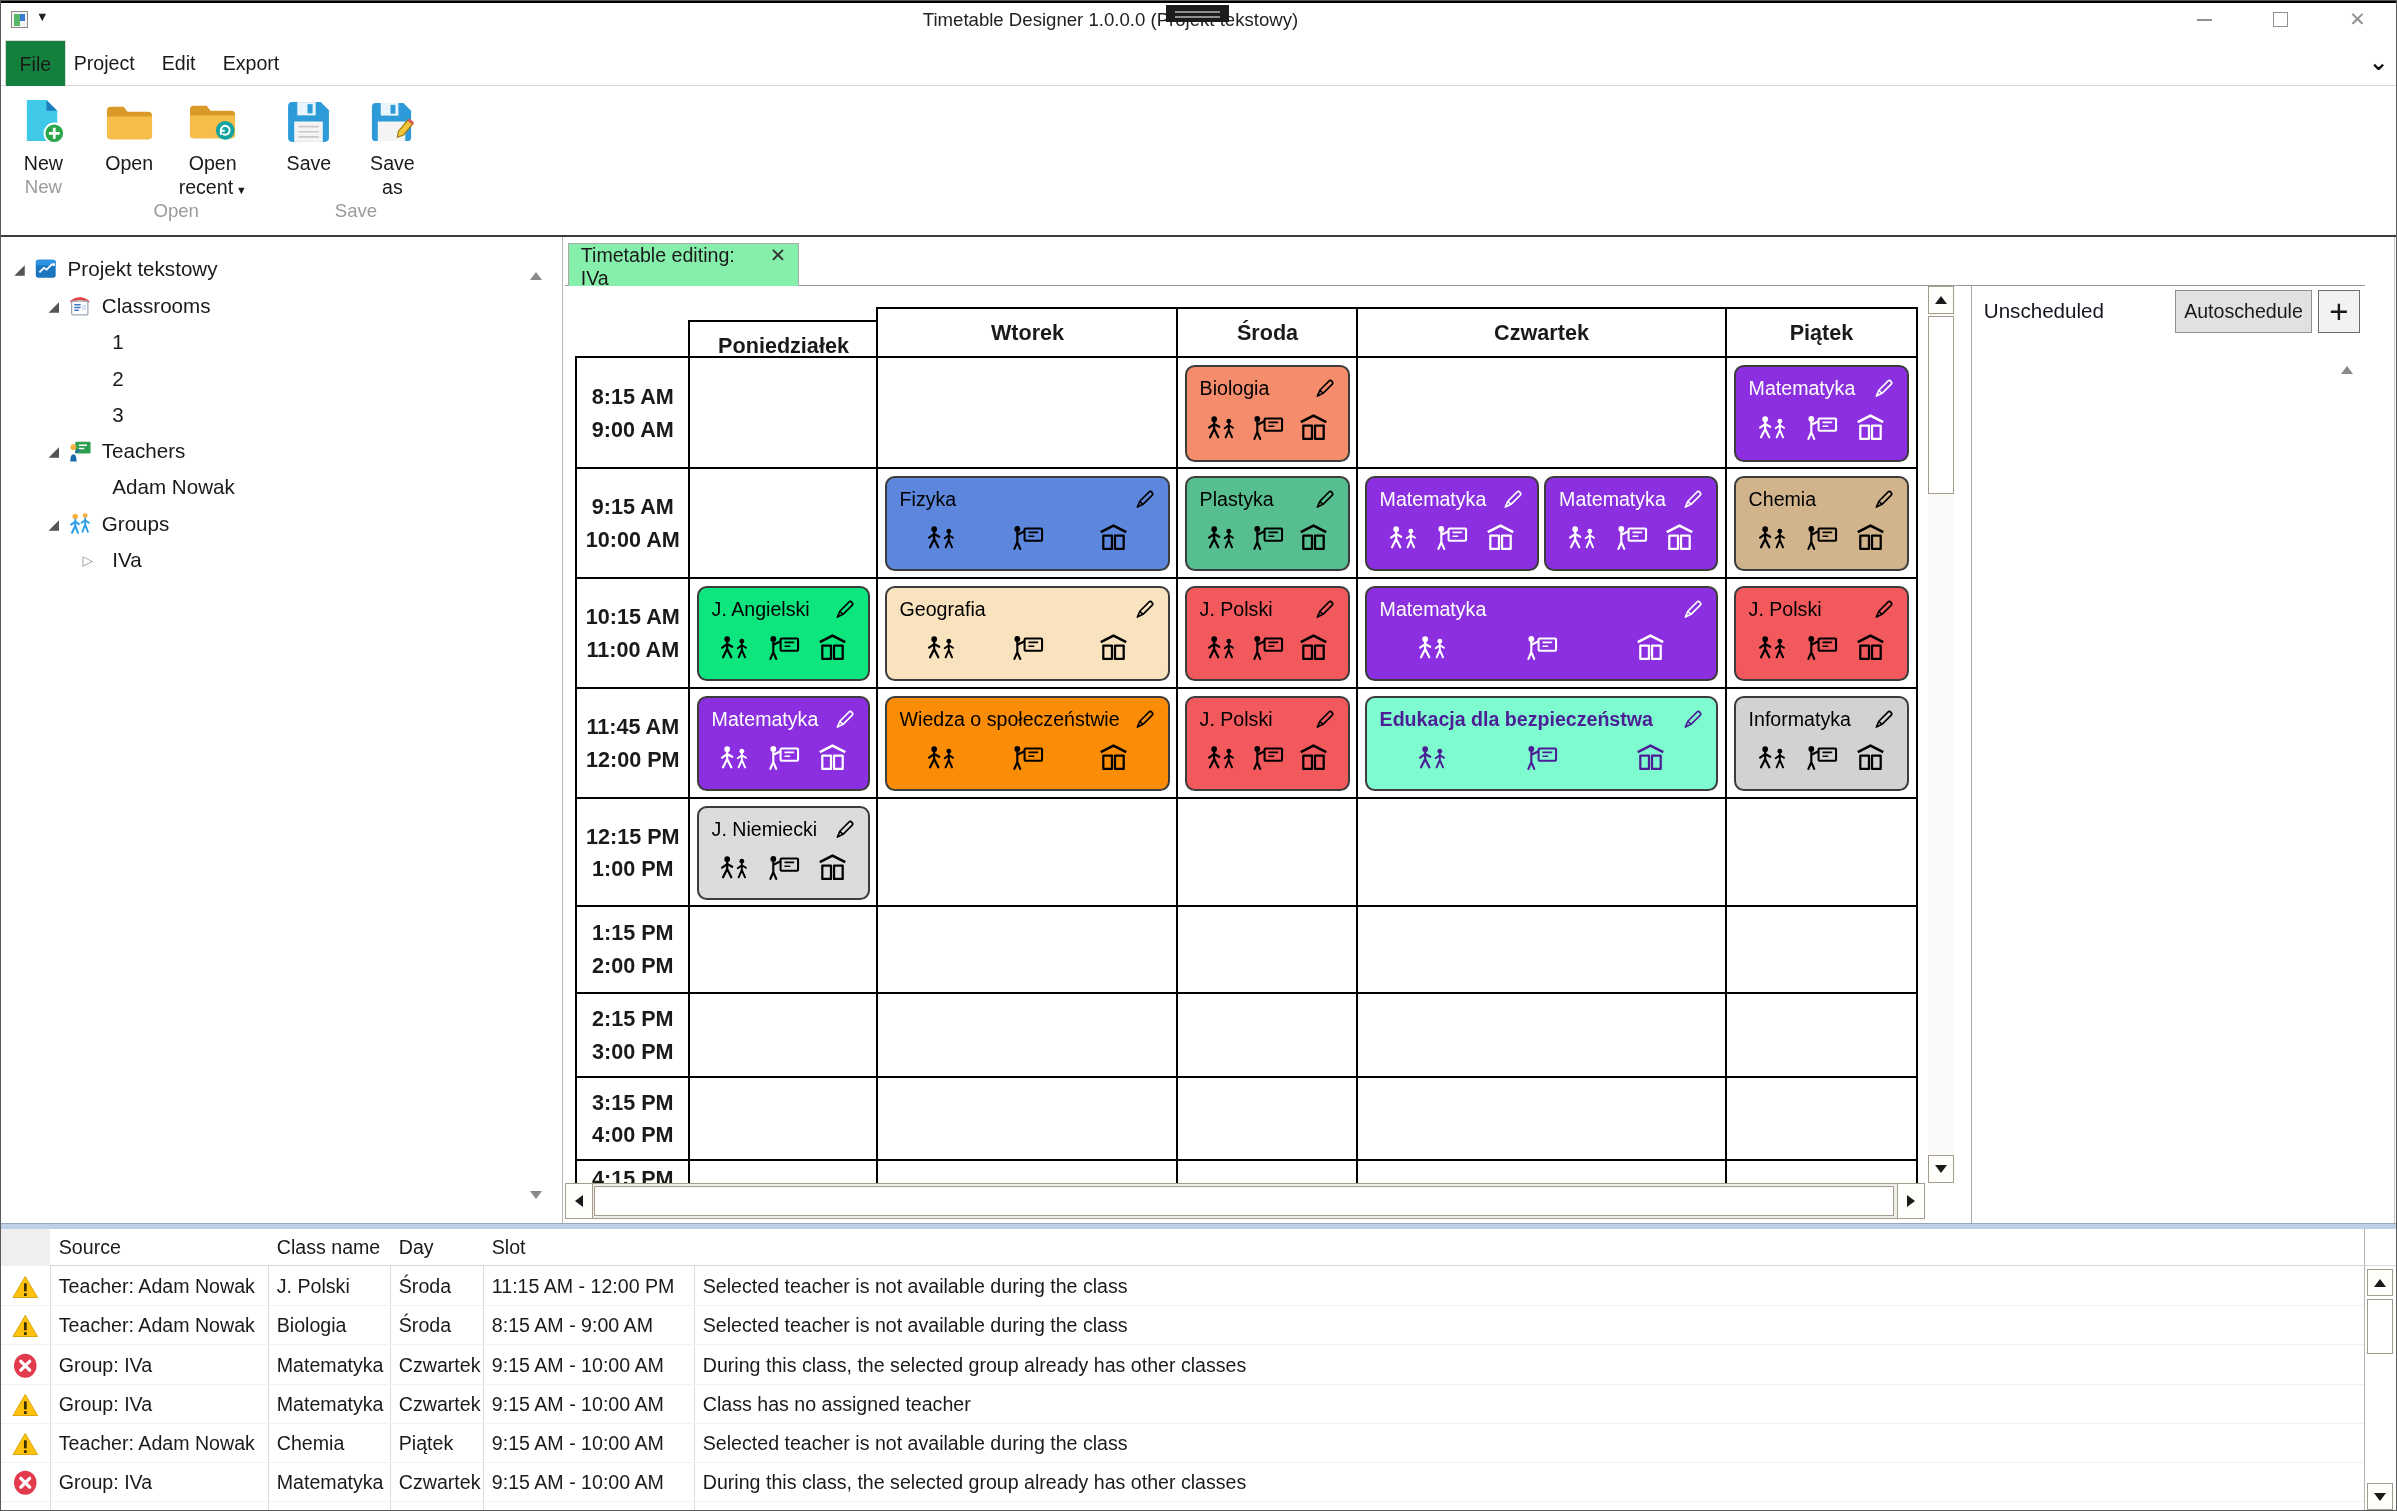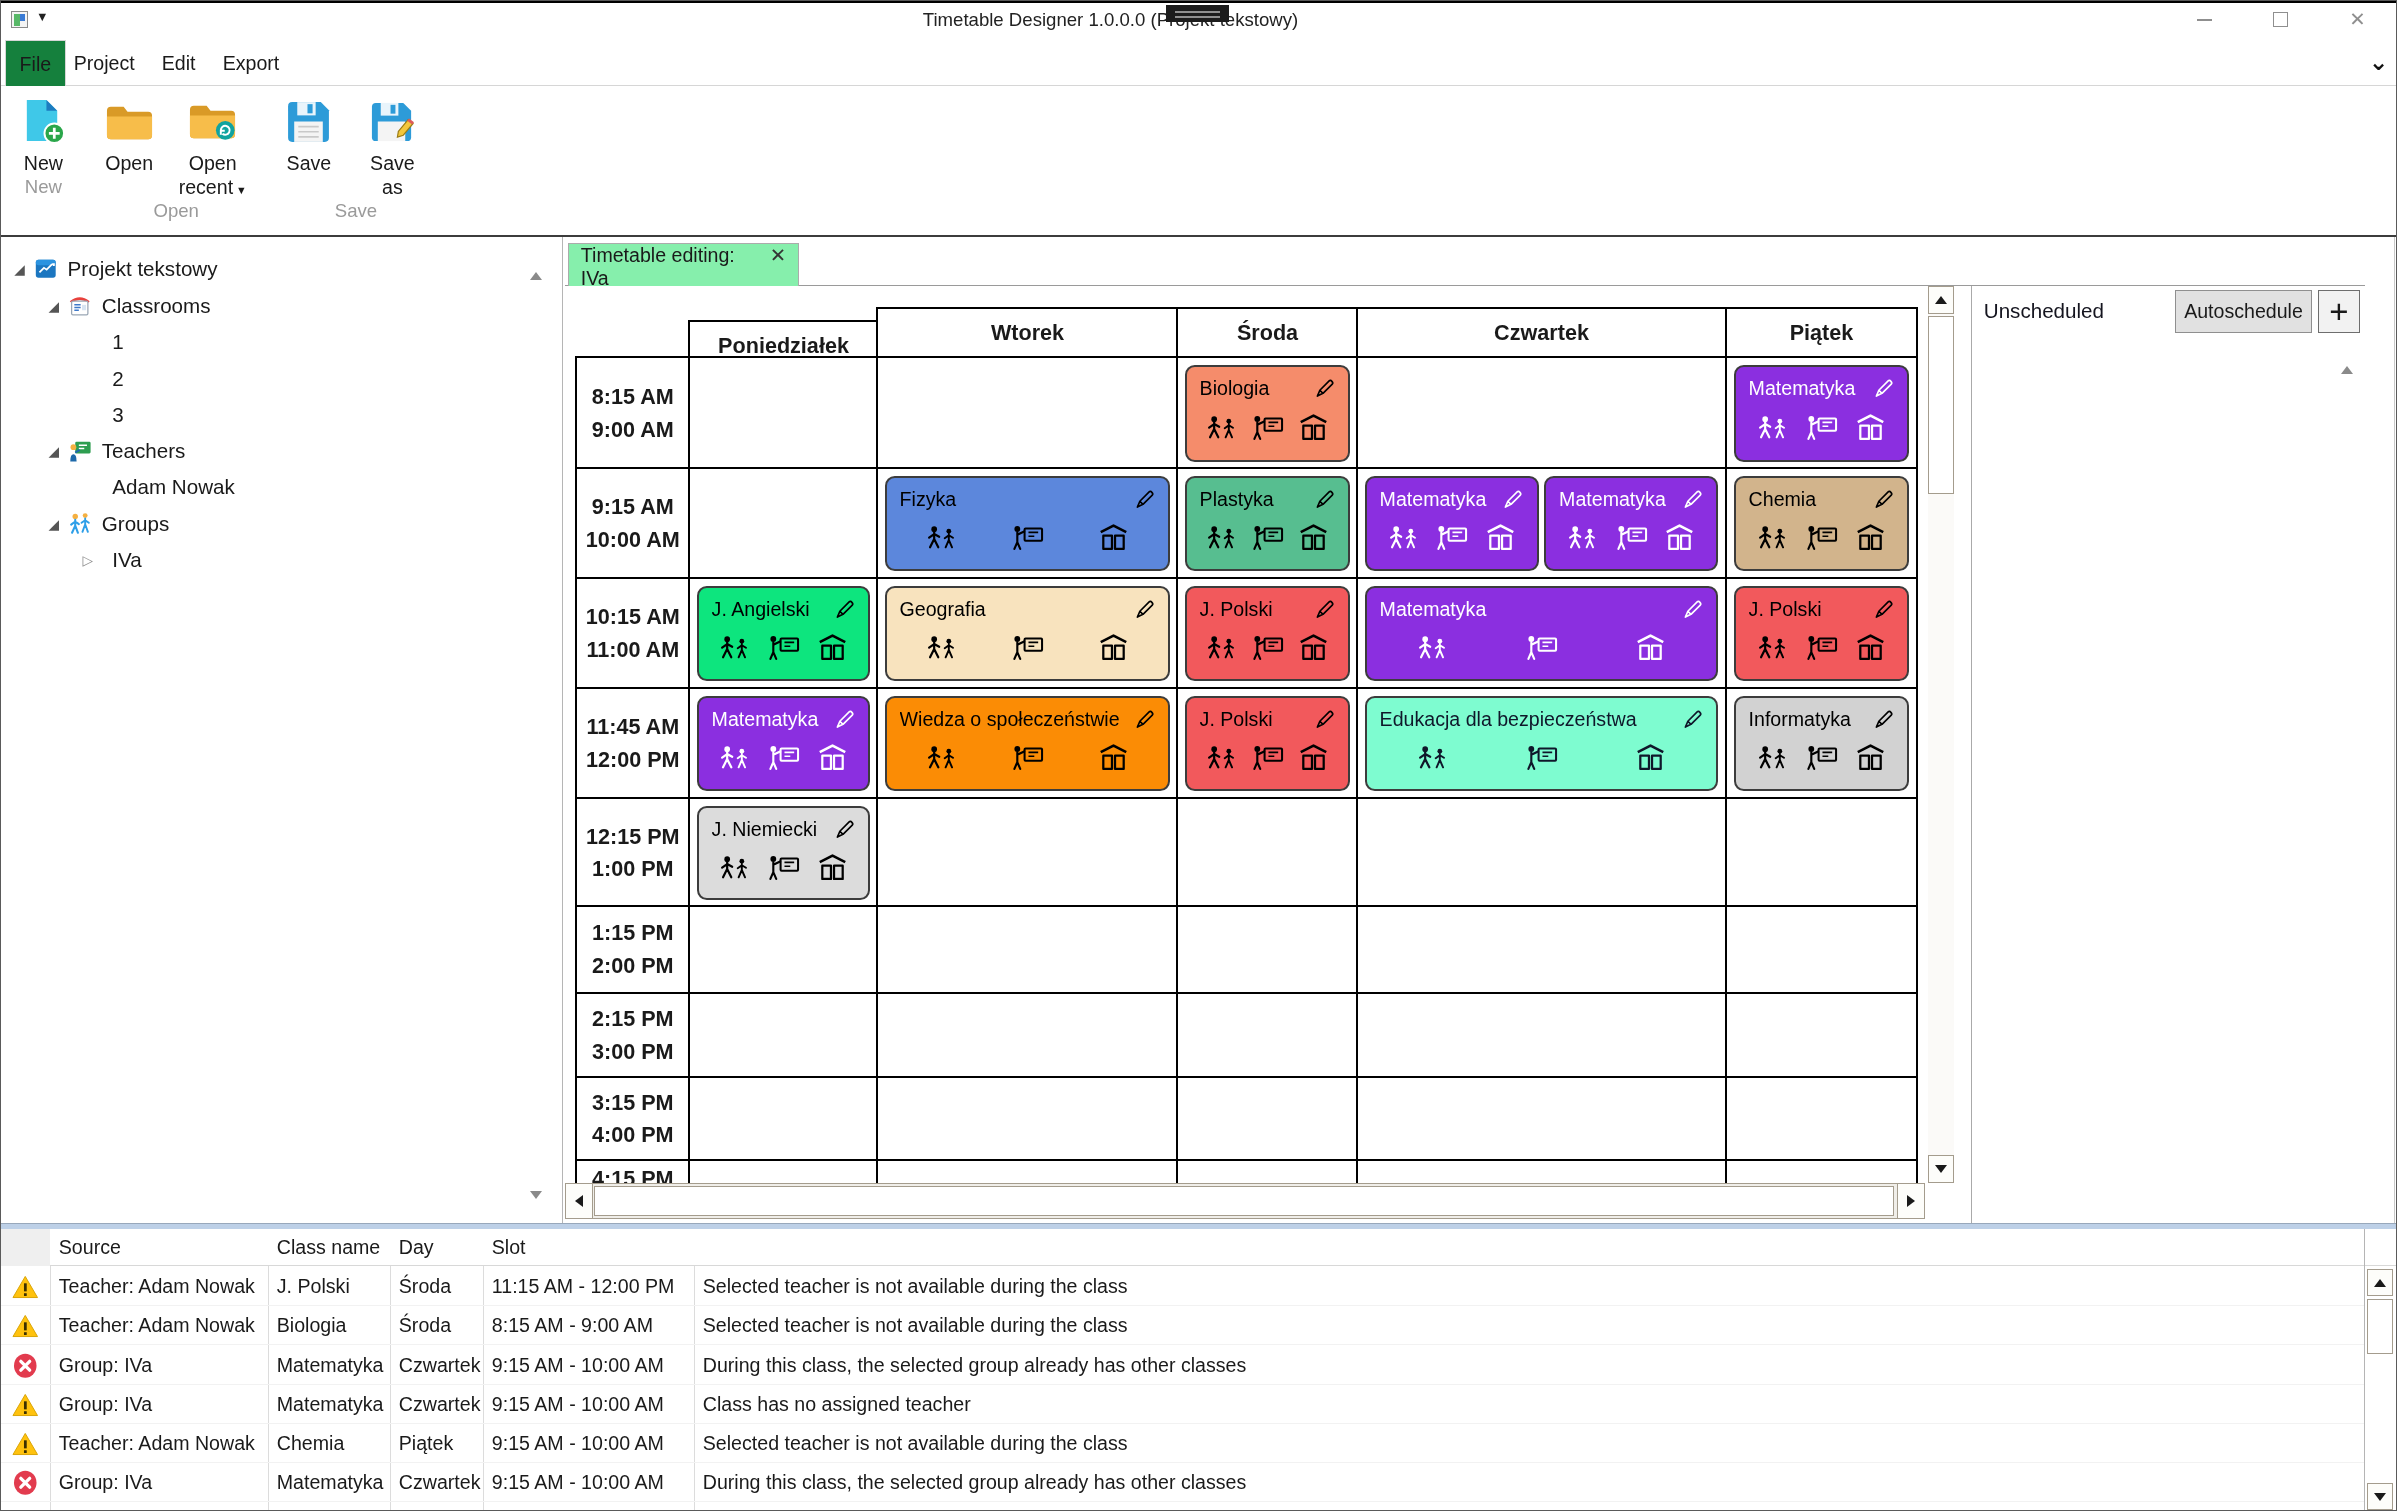--- a/index.html
+++ b/index.html
@@ -742,21 +742,21 @@
                 <path d="M18 8 h10 M18 12 h6" stroke="currentColor" stroke-width="1.7"></path>
               </svg></span>
             <span class="cico"><svg width="100%" height="100%" viewBox="0 0 32 26" xmlns="http://www.w3.org/2000/svg">
                 <path d="M3.5 8 L16 1.5 L28.5 8" fill="none" stroke="currentColor" stroke-width="2.5" stroke-linejoin="round"></path>
                 <path d="M6 11.5 h8.5 v13 H6 Z M17.5 11.5 H26 v13 h-8.5 Z" fill="none" stroke="currentColor" stroke-width="2.2" stroke-linejoin="round"></path>
               </svg></span>
           </div>
         </div>
       </div>
       <div class="gcell " style="left: 791px; width: 371px; top: 401px; height: 113px;">
-        <div class="card" style="background: rgb(126, 252, 208); color: #0f172a;">
+        <div class="card" style="background: rgb(126, 252, 208); color: #4c1d95; font-weight: bold;">
           <div class="card-top">
             <span class="ctitle">Edukacja dla bezpieczeństwa</span>
             <span class="pencil"><svg width="100%" height="100%" viewBox="0 0 24 24" xmlns="http://www.w3.org/2000/svg">
                 <path d="M4.5 19.5 L7 13.5 L16.5 4 q1.2-1.2 2.8.4 q1.6 1.6.4 2.8 L10.2 16.7 Z M7 13.5 L10.2 16.7" fill="none" stroke="currentColor" stroke-width="1.7" stroke-linejoin="round"></path>
               </svg></span>
           </div>
           <div class="card-icons">
             <span class="cico"><svg width="100%" height="100%" viewBox="0 0 36 26" xmlns="http://www.w3.org/2000/svg">
                 <circle cx="10" cy="4.2" r="3.1" fill="currentColor"></circle>
                 <path d="M10 7.5 V15 M10 9.5 L4.5 13.5 M10 9.5 L15.5 12.5 M10 15 L5.5 24 M10 15 L14.5 24" stroke="currentColor" stroke-width="2.4" fill="none" stroke-linecap="round"></path>

